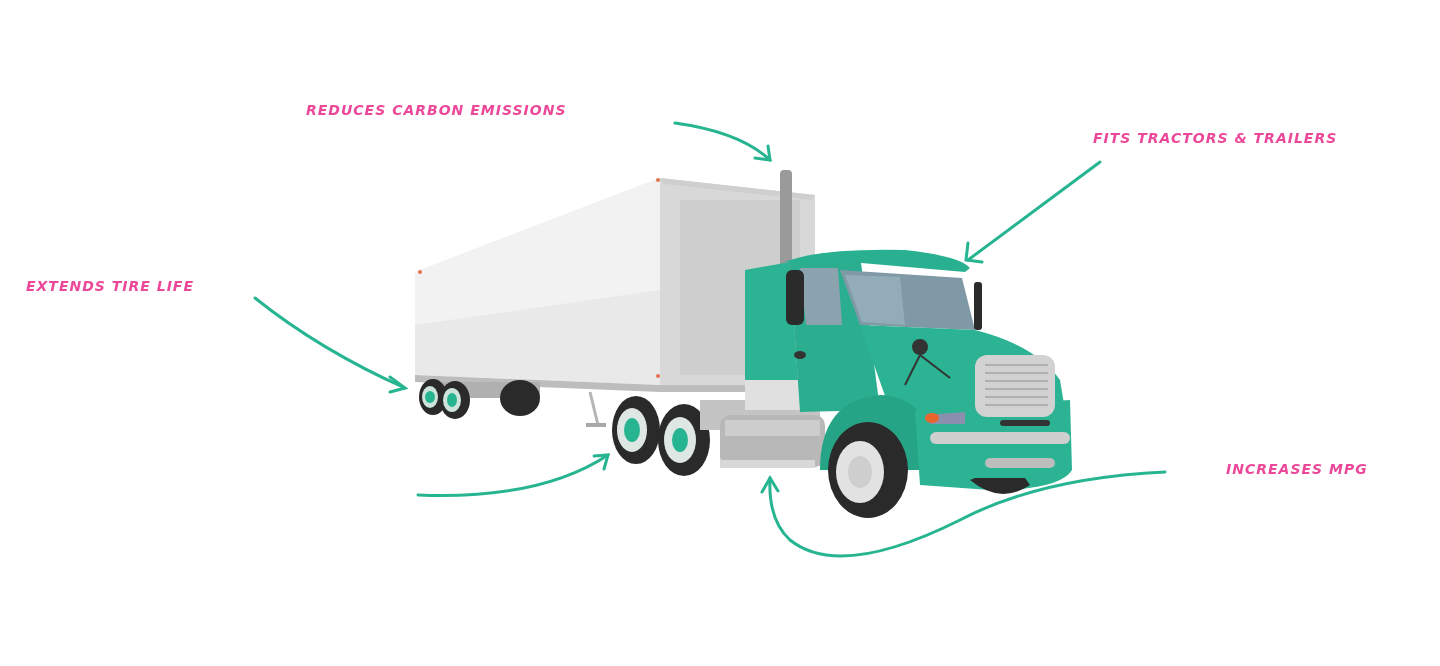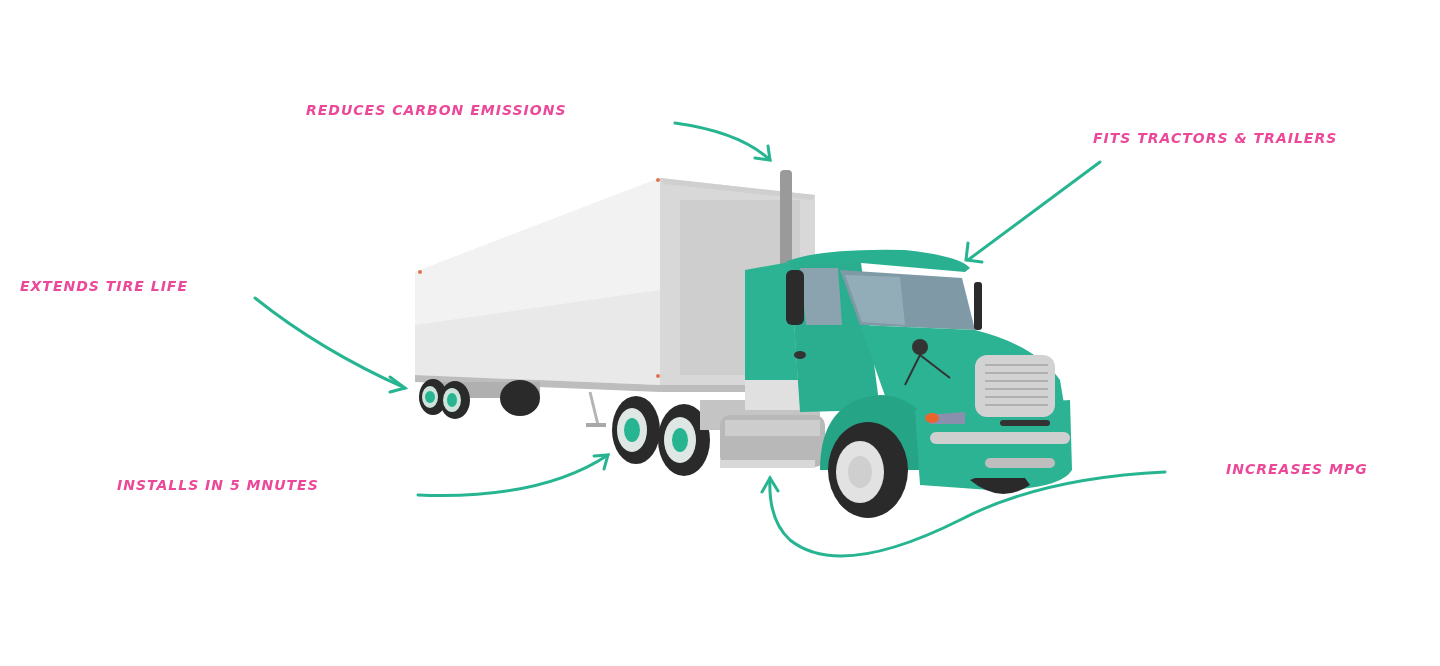--- a/index.html
+++ b/index.html
@@ -141,17 +141,16 @@
       <path d="M418,495 Q540,500 608,455"></path>
       <path d="M594,456 L608,455 L604,469"></path>
 
       <path d="M1165,472 Q1040,478 960,520 Q840,580 790,540 Q768,520 770,478"></path>
       <path d="M762,492 L770,478 L778,491"></path>
     </g>
   </svg>
 
   <div class="callout" style="left:306px; top:102px;">Reduces Carbon Emissions</div>
   <div class="callout" style="left:1093px; top:130px;">Fits Tractors &amp; Trailers</div>
-  <div class="callout" style="left:20px; top:278px;">Extends Tire Life</div>
-  <div class="callout" style="left:117px; top:477px;">Installs in 5 Mnutes</div>
+  <div class="callout" style="left:26px; top:278px;">Extends Tire Life</div>
   <div class="callout" style="left:1226px; top:461px;">Increases MPG</div>
 
 </div>
 
 </body></html>

